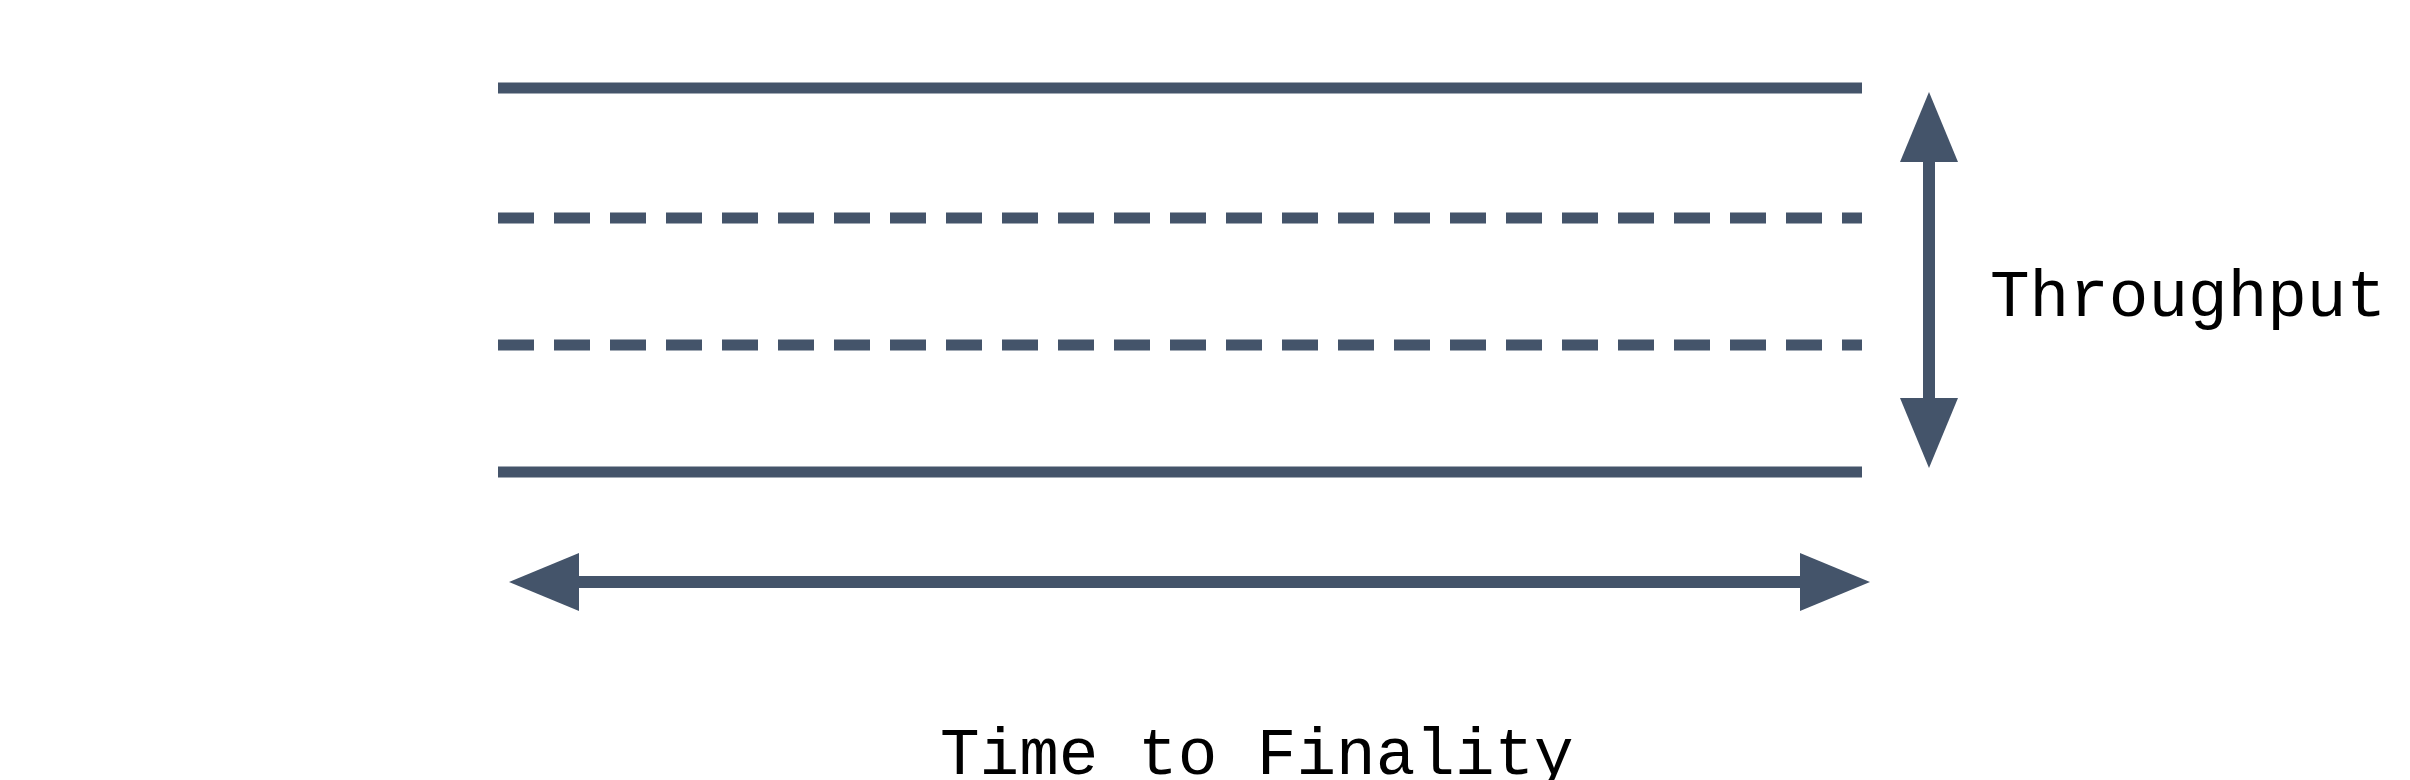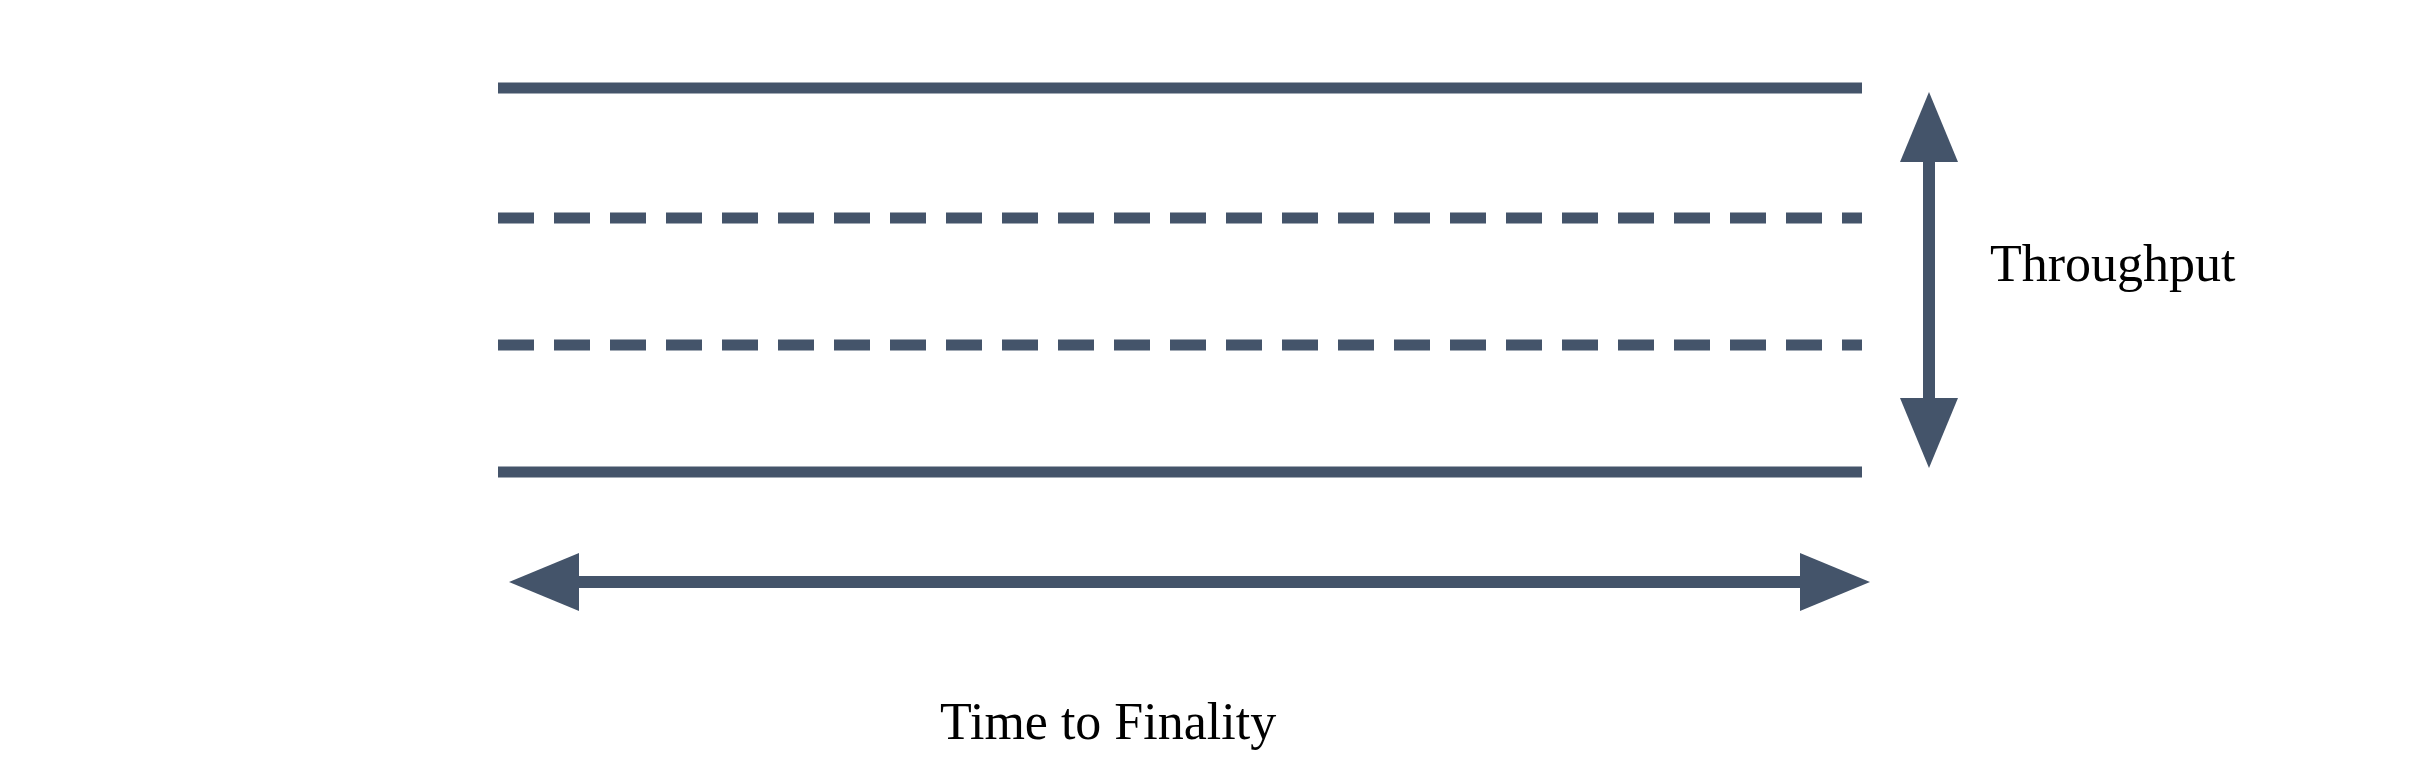--- a/index.html
+++ b/index.html
@@ -22,26 +22,27 @@
     position: absolute;
     left: 0;
     top: 0;
     width: 2410px;
     height: 780px;
     display: block;
   }
   .label-text {
     position: absolute;
     color: #000000;
-    font-family: Liberation Serif, serif;
-    font-size: 52px;
+    font-family: Liberation Mono, monospace;
+    font-size: 66px;
     font-weight: 400;
     line-height: 1;
     white-space: nowrap;
     letter-spacing: 0px;
+    margin-top: 28px;
   }
   #throughput-label {
     left: 1990px;
     top: 238px;
   }
   #time-to-finality-label {
     left: 940px;
     top: 696px;
   }
 </style>

